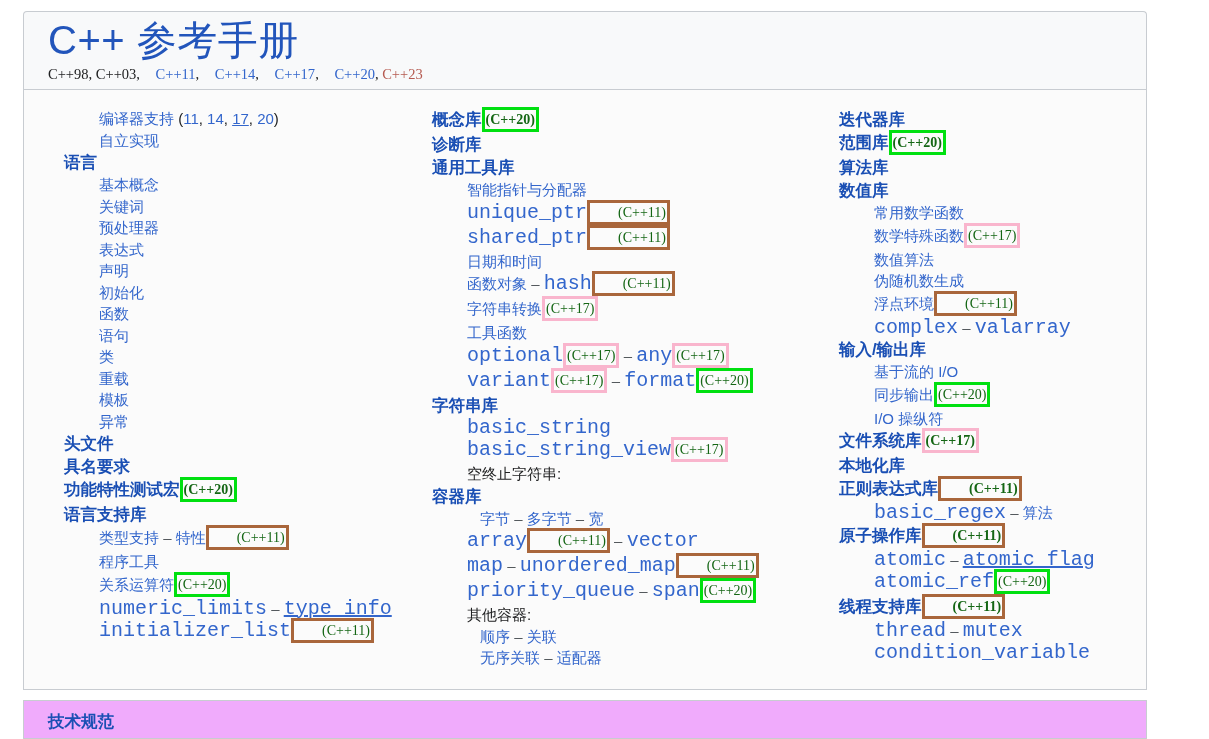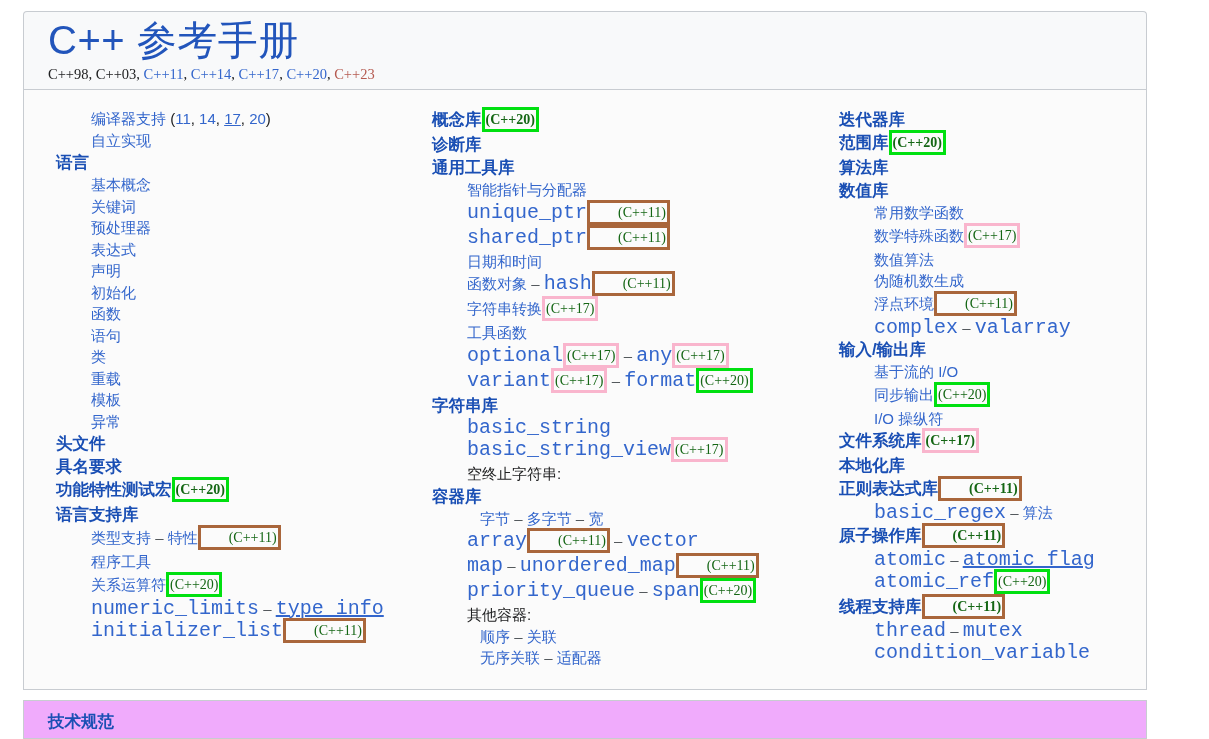--- a/index.html
+++ b/index.html
@@ -52,33 +52,33 @@
     padding:0;
     letter-spacing:0.5px;
   }
   .std-list{
     font-size:14.5px;
     line-height:18px;
     margin-top:3px;
     color:#202122;
     font-family:"Liberation Serif","DejaVu Serif",serif;
   }
-  .std-list .lnk{color:#3366cc;}
+  .std-list .lnk{color:#3366cc;margin-left:12px;}
   .std-list .new{color:#b55a50;}
 
   
   .cols{
     position:absolute;
     top:89px;left:23px;
     width:1124px;height:601px;
     box-sizing:border-box;
     padding:19px 0 0 0;
   }
   .col{position:absolute;top:19px;}
-  .col-1{left:33px;width:370px;}
+  .col-1{left:41px;width:370px;}
   .col-2{left:409px;width:400px;}
   .col-3{left:816px;width:300px;}
 
   .row{
     line-height:21.5px;
     white-space:nowrap;
     font-size:15px;
   }
   .hd{
     font-weight:bold;

